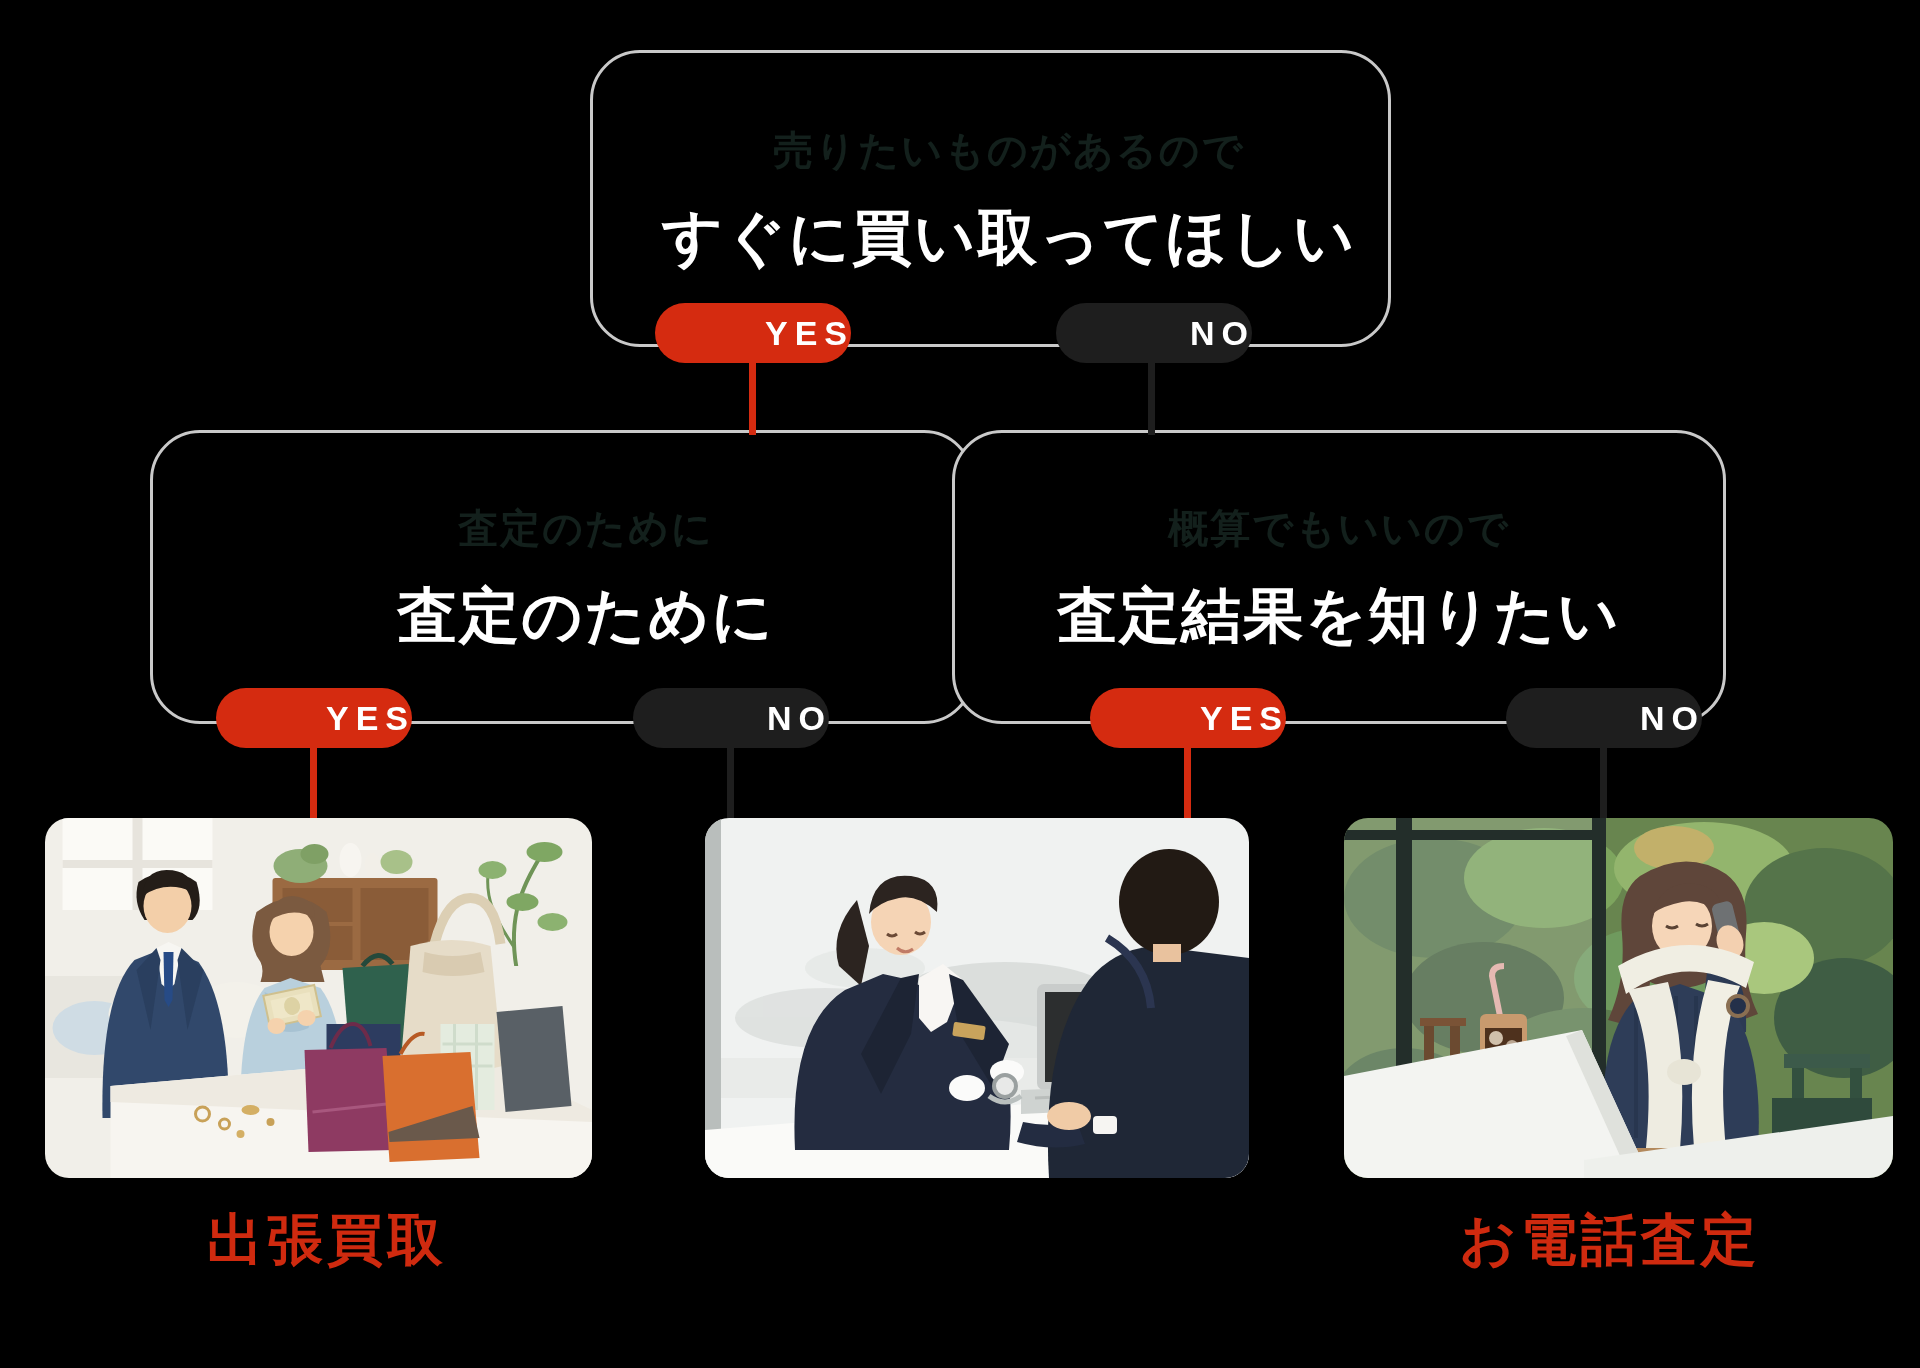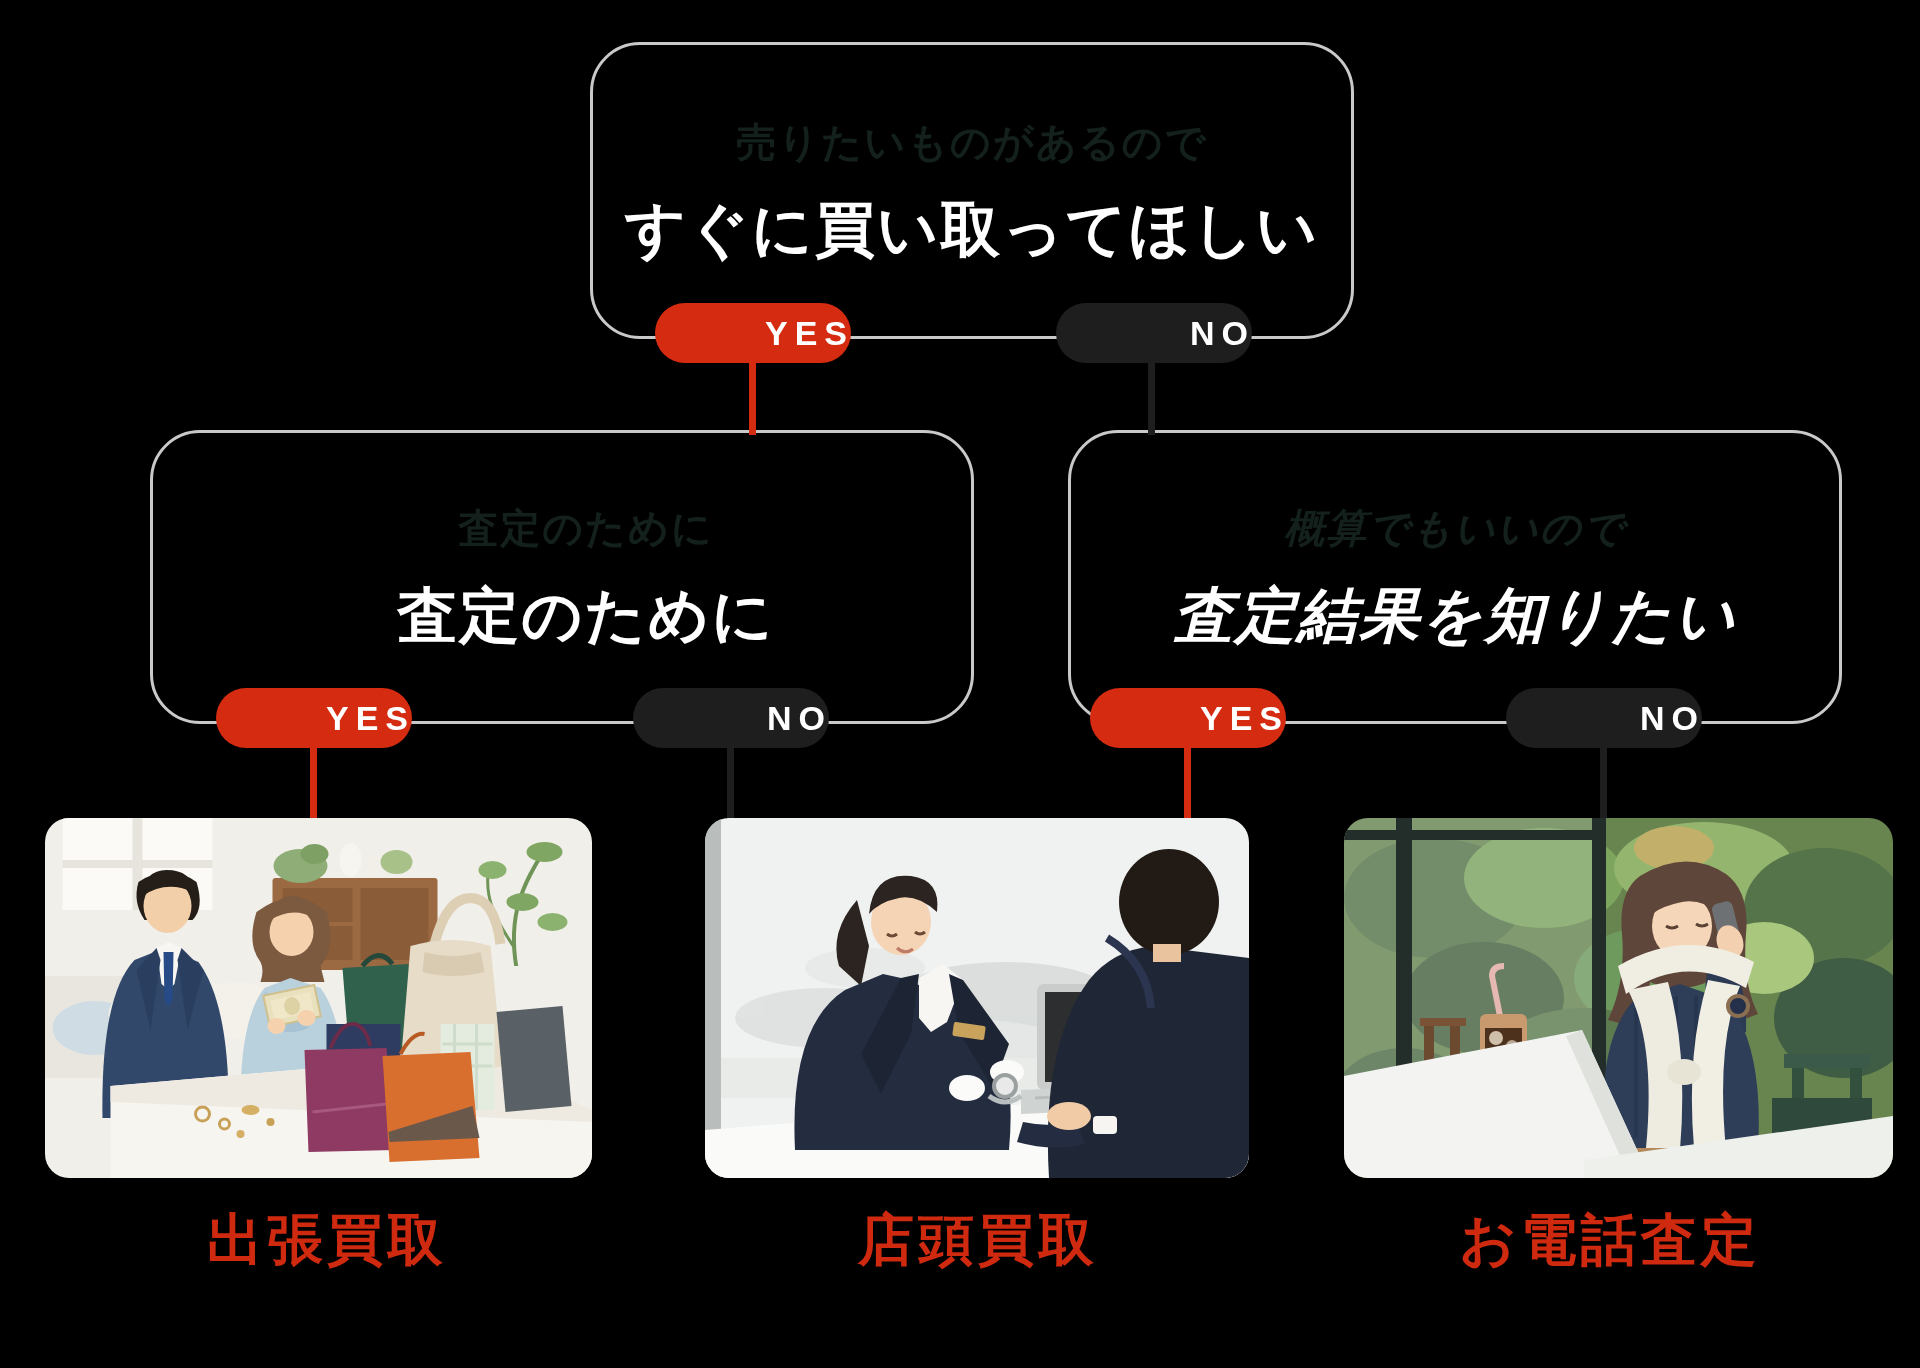--- a/index.html
+++ b/index.html
@@ -33,21 +33,21 @@
 
 <div class="canvas">
 
   <div class="connector red" style="left:749px;top:345px;height:90px;"></div>
   <div class="connector dark" style="left:1148px;top:345px;height:90px;"></div>
   <div class="connector red" style="left:310px;top:730px;height:92px;"></div>
   <div class="connector dark" style="left:727px;top:730px;height:92px;"></div>
   <div class="connector red" style="left:1184px;top:730px;height:92px;"></div>
   <div class="connector dark" style="left:1600px;top:730px;height:92px;"></div>
 
-  <div class="qbox" style="left:590px;top:42px;width:758px;height:291px;">
+  <div class="qbox" style="left:590px;top:50px;width:758px;height:291px;padding-left:37px;">
     <div class="q-sub">売りたいものがあるので</div>
     <div class="q-title">すぐに買い取ってほしい</div>
   </div>
   <div class="pill yes" style="left:655px;top:303px;">
     <span>YES</span>
   </div>
   <div class="pill no" style="left:1056px;top:303px;">
     <span>NO</span>
   </div>
 
@@ -55,21 +55,21 @@
     <div class="q-sub">査定のために</div>
     <div class="q-title">査定のために</div>
   </div>
   <div class="pill yes" style="left:216px;top:688px;">
     <span>YES</span>
   </div>
   <div class="pill no" style="left:633px;top:688px;">
     <span>NO</span>
   </div>
 
-  <div class="qbox" style="left:1068px;top:430px;width:768px;height:288px;font-style:italic;">
+  <div class="qbox" style="left:952px;top:430px;width:768px;height:288px;">
     <div class="q-sub">概算でもいいので</div>
     <div class="q-title">査定結果を知りたい</div>
   </div>
   <div class="pill yes" style="left:1090px;top:688px;">
     <span>YES</span>
   </div>
   <div class="pill no" style="left:1506px;top:688px;">
     <span>NO</span>
   </div>
 
@@ -272,16 +272,15 @@
       </g>
       <g>
         <path d="M0 258 L238 212 L306 360 L0 360 z" fill="#f3f4f1"></path>
         <path d="M238 212 L306 360 L286 360 L222 218 z" fill="#dfe1dc"></path>
         <path d="M240 342 L549 298 L549 360 L240 360 z" fill="#eef0ec"></path>
       </g>
     </svg>
   </div>
 
   <div class="outcome-label" style="left:327px;">出張買取</div>
-  <div class="outcome-label" style="left:978px;">店頭買取</div>
   <div class="outcome-label" style="left:1610px;">お電話査定</div>
 
 </div>
 
 </body></html>

